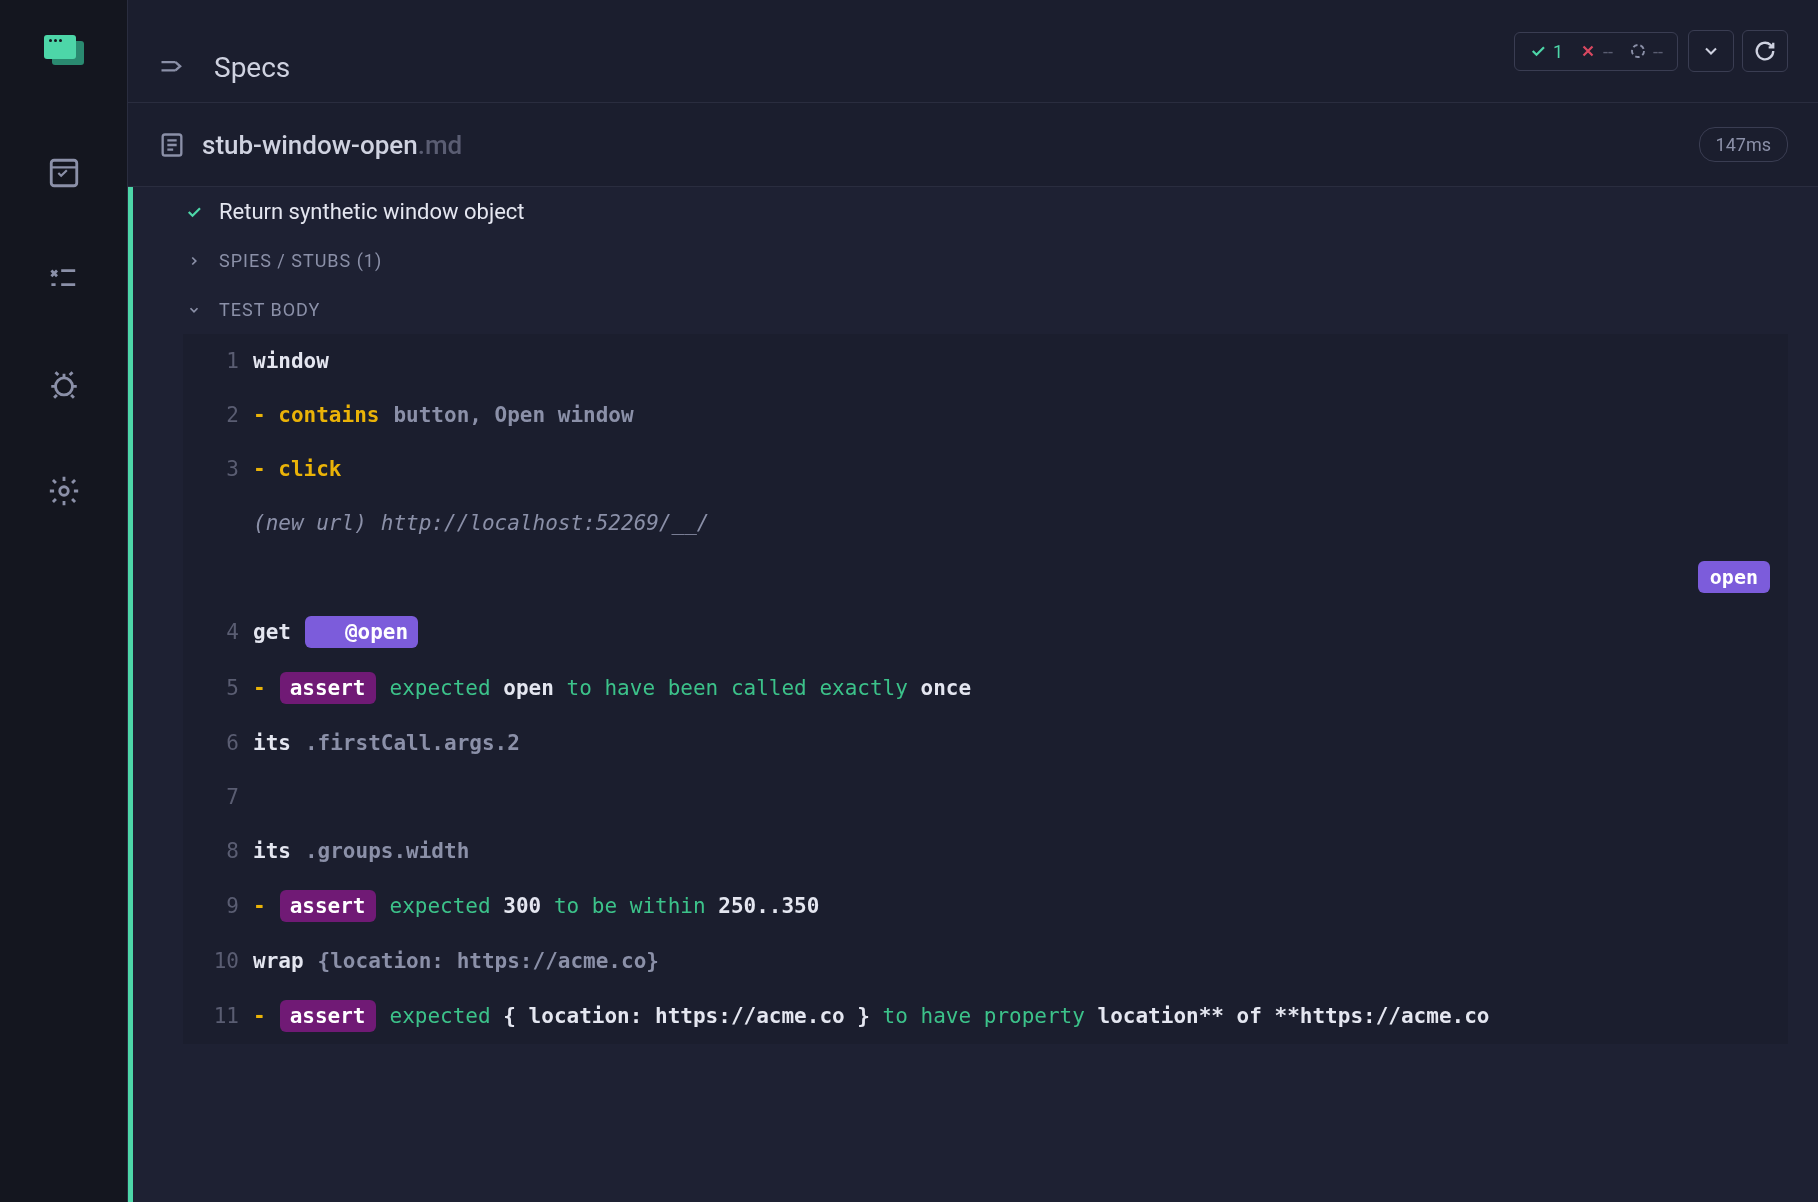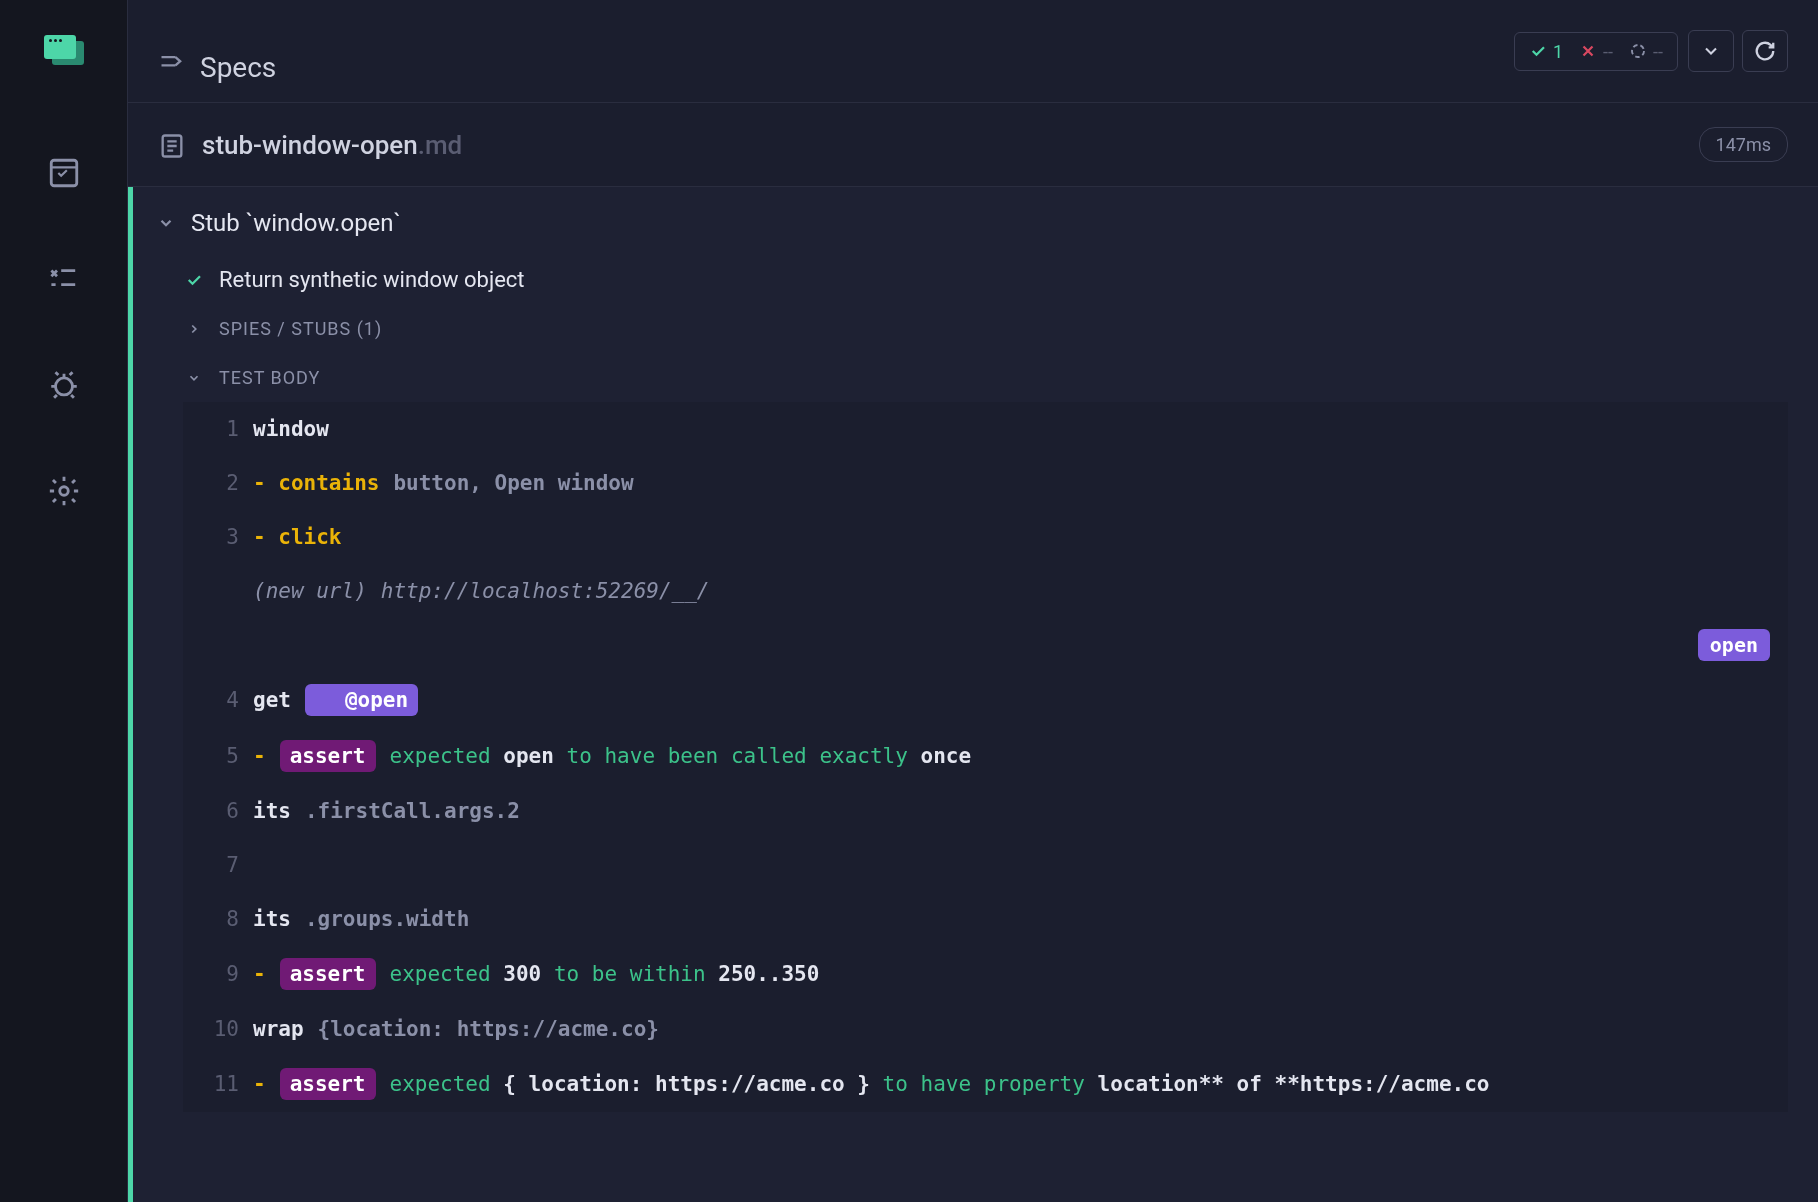--- a/index.html
+++ b/index.html
@@ -85,21 +85,22 @@
     }
     .header {
       display: flex;
       align-items: center;
       justify-content: space-between;
       padding: 18px 30px 18px 30px;
       border-bottom: 1px solid #2a2d3f;
     }
     .header-left {
       display: flex;
-      gap: 14px;
+      align-items: center;
+      gap: 28px;
       margin-top: 33px;
     }
     .header-title {
       font-size: 28px;
       color: #cfd2e0;
       font-weight: 400;
     }
     .header-right {
       display: flex;
       gap: 10px;
@@ -139,21 +140,21 @@
     }
     .file-header {
       display: flex;
       align-items: center;
       justify-content: space-between;
       padding: 24px 30px;
       border-bottom: 1px solid #2a2d3f;
     }
     .file-header-left {
       display: flex;
-      align-items: flex-end;
+      align-items: center;
       gap: 16px;
     }
     .file-name {
       font-size: 26px;
       color: #cfd2e0;
       font-weight: 500;
     }
     .file-ext {
       color: #5a5d72;
     }
@@ -380,26 +381,20 @@
         </svg>
       </span>
       <span class="file-name">
         <span>stub-window-open</span><span class="file-ext">.md</span>
       </span>
     </div>
     <div class="duration-pill">147ms</div>
   </div>
 
   <div class="test-container">
-    <div class="describe-row">
-      <svg class="chevron-icon" width="18" height="18" viewBox="0 0 24 24" fill="none" stroke="#8b90a8" stroke-width="3">
-          <path d="M6 9l6 6 6-6"></path>
-        </svg>
-      <span class="describe-title">Stub `window.open`</span>
-    </div>
     <div class="test-row">
       <svg class="check-icon" width="18" height="18" viewBox="0 0 24 24" fill="none" stroke="#4dd6a8" stroke-width="3">
           <path d="M5 12l5 5L20 7"></path>
         </svg>
       <span class="test-title">Return synthetic window object</span>
     </div>
     <div class="section-row">
       <svg class="collapse-icon" width="14" height="14" viewBox="0 0 24 24" fill="none" stroke="#8b90a8" stroke-width="3">
           <path d="M9 6l6 6-6 6"></path>
         </svg>

